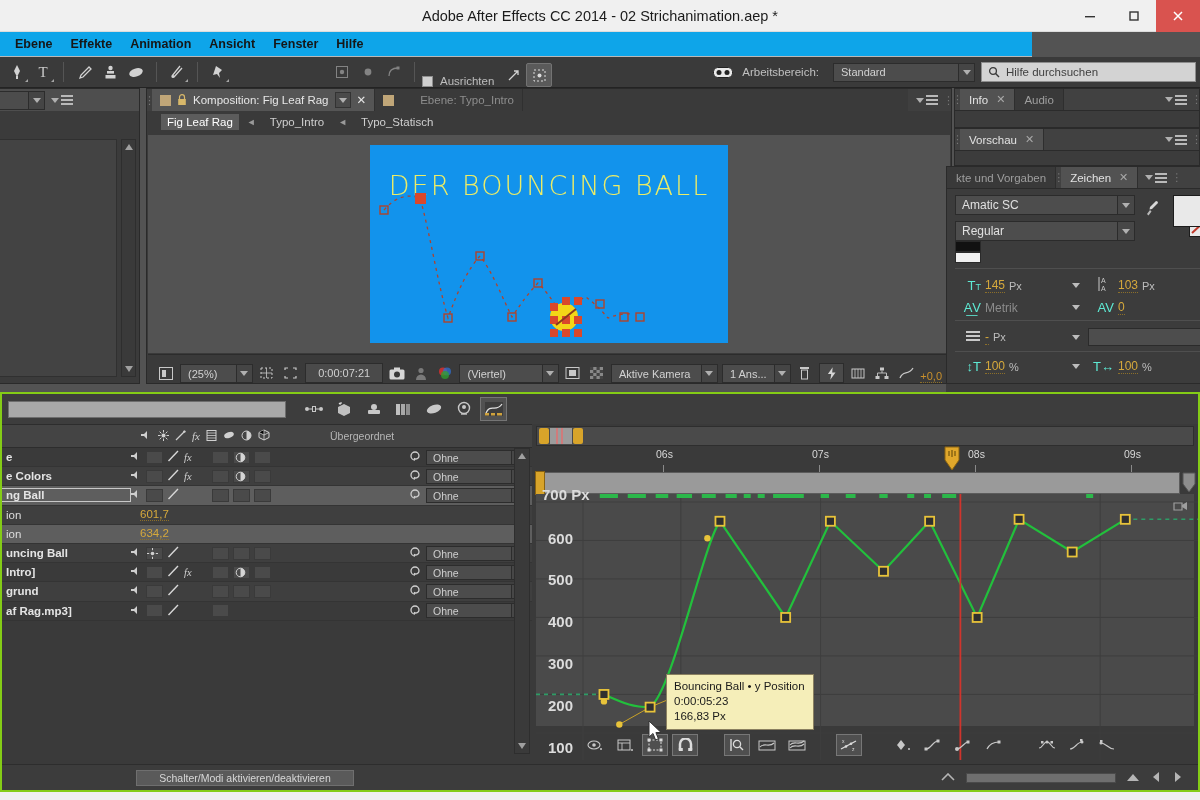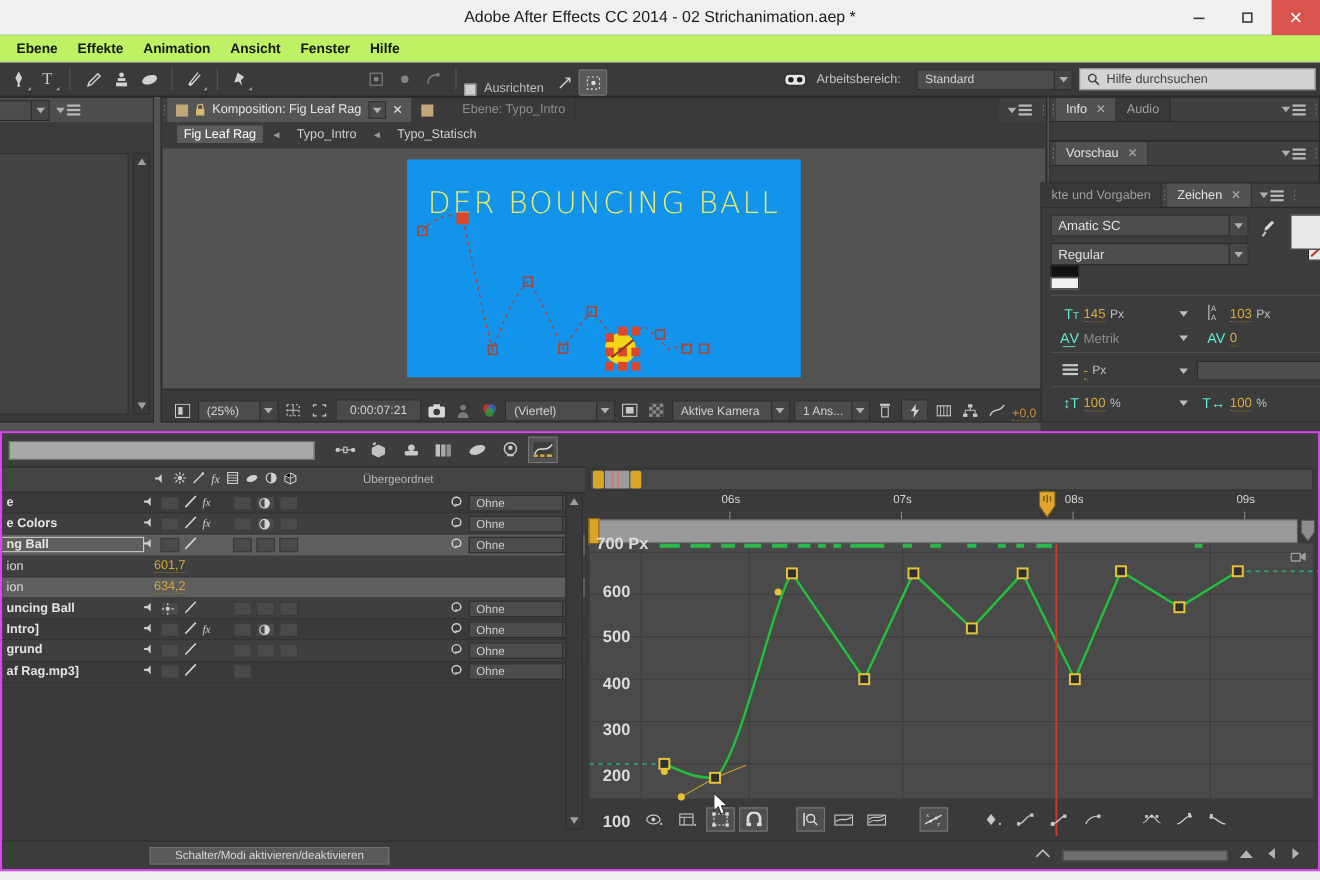--- a/index.html
+++ b/index.html
@@ -26,22 +26,22 @@
   .wbtns { position: absolute; right: 0; top: 0; height: 32px; display: flex; }
   .wbtn {
     width: 44px; height: 32px; display: flex; align-items: center; justify-content: center;
     color: #333; font-size: 13px;
   }
   .wbtn.close { background: #d9534f; color: #fff; font-size: 15px; }
   .wbtn svg { display: block; }
 
   
   .menubar {
-    position: absolute; left: 0; top: 32px; width: 1200px; height: 25px;
-    background: #bef264; border-bottom: 1px solid #b9b9b9;
+    position: absolute; left: 0; top: 32px; width: 1032px; height: 25px;
+    background: #0ea5e9; border-bottom: 1px solid #b9b9b9;
     display: flex; align-items: center; padding-left: 6px;
   }
   .menubar .mi {
     padding: 3px 9px; color: #161616; font-size: 12.5px; font-weight: bold;
   }
 
   
   .toolbar {
     position: absolute; left: 0; top: 57px; width: 1200px; height: 31px;
     background: #3a3a3a; border-bottom: 1px solid #232323;
@@ -169,21 +169,21 @@
   .ico-lbl { color: #5eead4; font-size: 13px; width: 26px; text-align: right; }
   .num-val { color: #d6a93c; font-size: 12px; border-bottom: 1px dotted #8c6f2a; }
   .num-unit { color: #bdbdbd; font-size: 11px; }
   .tcaret { width: 0; height: 0; border-left: 4px solid transparent;
     border-right: 4px solid transparent; border-top: 5px solid #bdbdbd; margin-left: auto;
     margin-right: 8px; }
   .char-div { height: 1px; background: #4f4f4f; margin: 5px 0 7px; }
 
   
   #timeline { position: absolute; left: 0; top: 392px; width: 1200px; height: 400px;
-    background: #3a3a3a; border: 2px solid #d946ef; }
+    background: #3a3a3a; border: 2px solid #84cc16; }
   .tl-toolbar { height: 30px; background: #3d3d3d; display: flex; align-items: center;
     padding: 0 6px; gap: 3px; }
   .tl-search { width: 278px; height: 17px; background: #a9a9a9; border: 1px solid #6e6e6e; }
   .tl-btn { width: 27px; height: 24px; display: flex; align-items: center; justify-content: center;
     color: #c5c5c5; }
   .tl-btn.sel { background: #515151; border: 1px solid #757575; }
 
   .lay-head { position: absolute; left: 0; top: 30px; width: 530px; height: 24px;
     background: #444; border-top: 1px solid #2d2d2d; border-bottom: 1px solid #2d2d2d;
     display: flex; align-items: center; }
@@ -1216,20 +1216,25 @@
           </svg>
 
         <span class="ylbl" style="left:6px;top:-8px">700 Px</span>
         <span class="ylbl" style="left:12px;top:36px">600</span>
         <span class="ylbl" style="left:12px;top:77px">500</span>
         <span class="ylbl" style="left:12px;top:119px">400</span>
         <span class="ylbl" style="left:12px;top:161px">300</span>
         <span class="ylbl" style="left:12px;top:203px">200</span>
         <span class="ylbl" style="left:12px;top:245px">100</span>
 
+        <div class="tooltip" style="left:130px;top:180px">
+          <div>Bouncing Ball • y Position</div>
+          <div>0:00:05:23</div>
+          <div>166,83 Px</div>
+        </div>
 
         <span class="cursor-arrow" style="left:112px;top:226px">
           <svg width="16" height="22" viewBox="0 0 16 22">
               <path d="M1 1 L1 17 L5 13.5 L7.6 20 L10.4 18.7 L7.9 12.6 L13 12.4 Z" fill="#fff" stroke="#333" stroke-width="1"></path>
             </svg>
         </span>
 
         <span style="position:absolute;right:4px;top:4px">
           <svg width="18" height="16" viewBox="0 0 18 16">
               <path d="M2 5 h8 v7 H2 Z" fill="none" stroke="#9e9e9e" stroke-width="1.2"></path>

